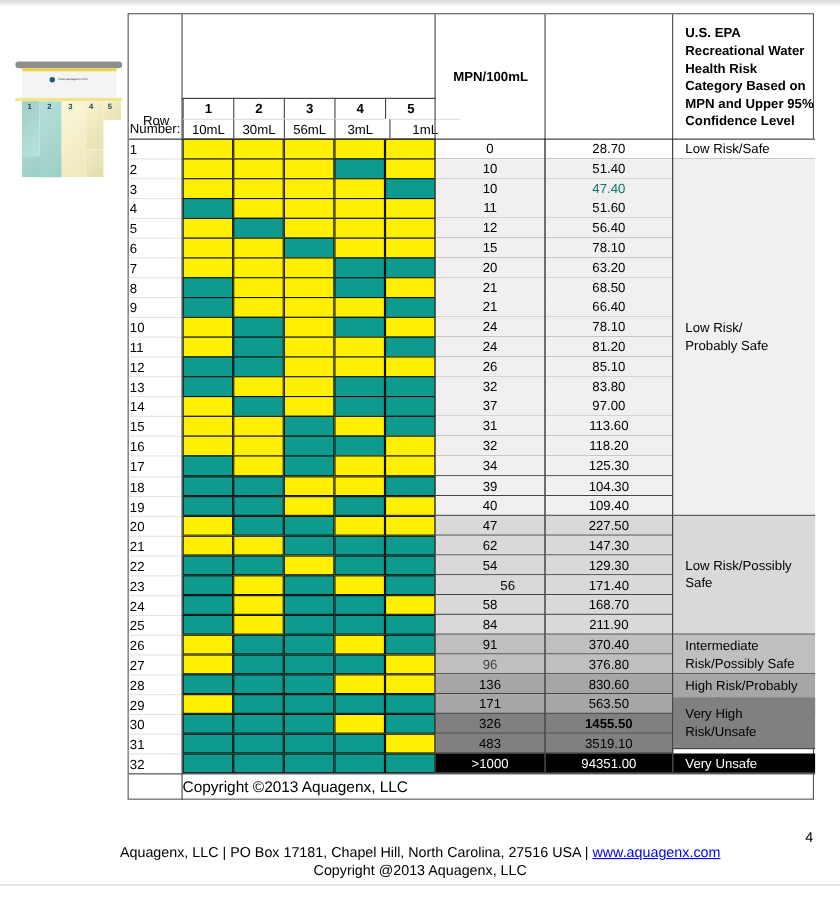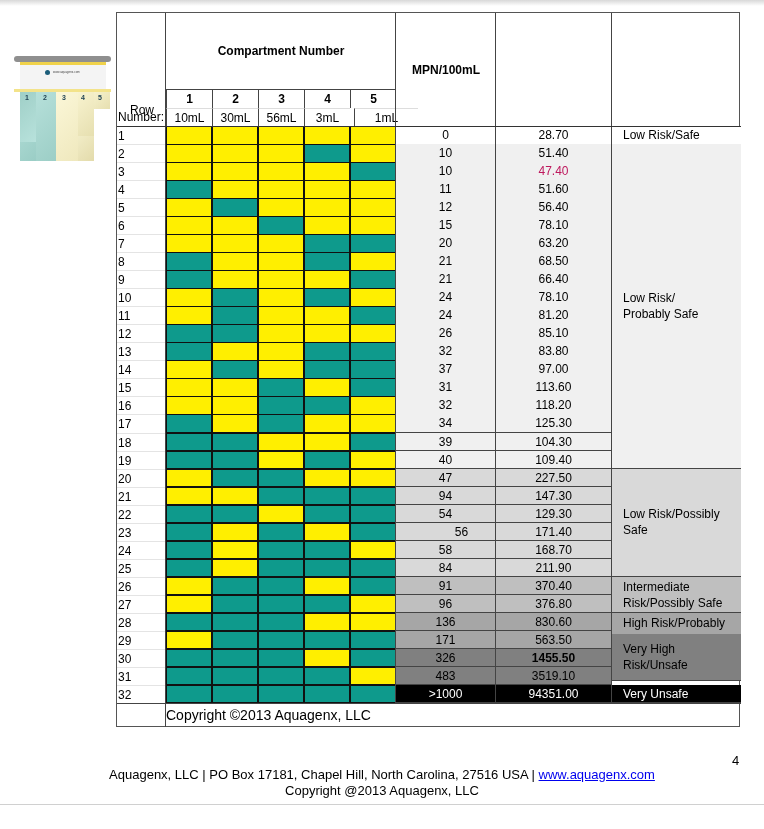--- a/index.html
+++ b/index.html
@@ -55,22 +55,24 @@
   <div class="tube" style="left:80px;width:16px;height:17px;background:linear-gradient(135deg,#f6f1cc,#e6dfb0);"></div>
   <span class="num" style="left:11px">1</span>
   <span class="num" style="left:29px">2</span>
   <span class="num" style="left:48px">3</span>
   <span class="num" style="left:67px">4</span>
   <span class="num" style="left:84px">5</span>
 </div>
 
 <div class="tbl" id="tbl">
 
-  <div class="cell hdr" style="left:49px;top:0;width:230px;height:76px;">Compartment Number</div>
   <div class="cell hdr" style="left:279px;top:0;width:100px;height:113px;">MPN/100mL</div>
+  <div class="cell hdr" style="left:495px;top:0;width:129px;height:113px;padding:0 0 0 11px;justify-content:flex-start;text-align:left;">
+    <span style="display:block;width:118px;line-height:16px;">U.S. EPA Recreational Water Health Risk Category Based on MPN and Upper 95% Confidence Level</span>
+  </div>
 
   <div class="cell rowlbl" style="left:0;top:88px;width:49px;height:19px;text-align:center;">Row</div>
   <div class="cell rowlbl" style="left:0;top:95px;width:49px;height:19px;">Number:</div>
 
   <div id="comp-headers">
       <div class="cell" style="left: 49px; top: 76px; width: 46px; height: 19px; text-align: center; font-weight: bold; font-size: 12px; line-height: 19px; border-top: 1px solid rgb(68, 68, 68); border-left: 1px solid rgb(68, 68, 68);">1</div>
       <div class="cell" style="left: 49px; top: 95px; width: 46px; height: 18px; text-align: center; font-size: 12px; line-height: 18px; border-left: 1px solid rgb(68, 68, 68); border-top: 1px solid rgb(221, 221, 221);">10mL</div>
       <div class="cell" style="left: 95px; top: 76px; width: 46px; height: 19px; text-align: center; font-weight: bold; font-size: 12px; line-height: 19px; border-top: 1px solid rgb(68, 68, 68); border-left: 1px solid rgb(68, 68, 68);">2</div>
       <div class="cell" style="left: 95px; top: 95px; width: 46px; height: 18px; text-align: center; font-size: 12px; line-height: 18px; border-left: 1px solid rgb(68, 68, 68); border-top: 1px solid rgb(221, 221, 221);">30mL</div>
       <div class="cell" style="left: 141px; top: 76px; width: 46px; height: 19px; text-align: center; font-weight: bold; font-size: 12px; line-height: 19px; border-top: 1px solid rgb(68, 68, 68); border-left: 1px solid rgb(68, 68, 68);">3</div>
@@ -97,21 +99,21 @@
       <div class="cell comp" style="left: 233px; top: 131.03px; width: 46px; height: 18.53px; background: rgb(255, 239, 0); border-left: 1px solid rgb(17, 17, 17); border-top: 1px solid rgb(17, 17, 17);"></div>
       <div class="cell val" style="left: 279px; top: 131.03px; width: 100px; height: 18.53px; line-height: 18.03px; background: rgb(240, 240, 240); color: rgb(0, 0, 0);">10</div>
       <div class="cell val" style="left: 379px; top: 131.03px; width: 116px; height: 18.53px; line-height: 18.03px; background: rgb(240, 240, 240); color: rgb(0, 0, 0);">51.40</div>
       <div class="cell rowlbl" style="left: 0px; top: 149.06px; width: 49px; height: 18.03px; line-height: 18.03px; border-top: 1px solid rgb(228, 228, 228);">3</div>
       <div class="cell comp" style="left: 49px; top: 149.06px; width: 46px; height: 18.53px; background: rgb(255, 239, 0); border-left: 1px solid rgb(17, 17, 17); border-top: 1px solid rgb(17, 17, 17);"></div>
       <div class="cell comp" style="left: 95px; top: 149.06px; width: 46px; height: 18.53px; background: rgb(255, 239, 0); border-left: 1px solid rgb(17, 17, 17); border-top: 1px solid rgb(17, 17, 17);"></div>
       <div class="cell comp" style="left: 141px; top: 149.06px; width: 46px; height: 18.53px; background: rgb(255, 239, 0); border-left: 1px solid rgb(17, 17, 17); border-top: 1px solid rgb(17, 17, 17);"></div>
       <div class="cell comp" style="left: 187px; top: 149.06px; width: 46px; height: 18.53px; background: rgb(255, 239, 0); border-left: 1px solid rgb(17, 17, 17); border-top: 1px solid rgb(17, 17, 17);"></div>
       <div class="cell comp" style="left: 233px; top: 149.06px; width: 46px; height: 18.53px; background: rgb(14, 154, 140); border-left: 1px solid rgb(17, 17, 17); border-top: 1px solid rgb(17, 17, 17);"></div>
       <div class="cell val" style="left: 279px; top: 149.06px; width: 100px; height: 18.53px; line-height: 18.03px; background: rgb(240, 240, 240); color: rgb(0, 0, 0);">10</div>
-      <div class="cell val" style="left: 379px; top: 149.06px; width: 116px; height: 18.53px; line-height: 18.03px; background: rgb(240, 240, 240); color: #be185d;">47.40</div>
+      <div class="cell val" style="left: 379px; top: 149.06px; width: 116px; height: 18.53px; line-height: 18.03px; background: rgb(240, 240, 240); color: #0f766e;">47.40</div>
       <div class="cell rowlbl" style="left: 0px; top: 167.09px; width: 49px; height: 18.03px; line-height: 18.03px; border-top: 1px solid rgb(228, 228, 228);">4</div>
       <div class="cell comp" style="left: 49px; top: 167.09px; width: 46px; height: 18.53px; background: rgb(14, 154, 140); border-left: 1px solid rgb(17, 17, 17); border-top: 1px solid rgb(17, 17, 17);"></div>
       <div class="cell comp" style="left: 95px; top: 167.09px; width: 46px; height: 18.53px; background: rgb(255, 239, 0); border-left: 1px solid rgb(17, 17, 17); border-top: 1px solid rgb(17, 17, 17);"></div>
       <div class="cell comp" style="left: 141px; top: 167.09px; width: 46px; height: 18.53px; background: rgb(255, 239, 0); border-left: 1px solid rgb(17, 17, 17); border-top: 1px solid rgb(17, 17, 17);"></div>
       <div class="cell comp" style="left: 187px; top: 167.09px; width: 46px; height: 18.53px; background: rgb(255, 239, 0); border-left: 1px solid rgb(17, 17, 17); border-top: 1px solid rgb(17, 17, 17);"></div>
       <div class="cell comp" style="left: 233px; top: 167.09px; width: 46px; height: 18.53px; background: rgb(255, 239, 0); border-left: 1px solid rgb(17, 17, 17); border-top: 1px solid rgb(17, 17, 17);"></div>
       <div class="cell val" style="left: 279px; top: 167.09px; width: 100px; height: 18.53px; line-height: 18.03px; background: rgb(240, 240, 240); color: rgb(0, 0, 0);">11</div>
       <div class="cell val" style="left: 379px; top: 167.09px; width: 116px; height: 18.53px; line-height: 18.03px; background: rgb(240, 240, 240); color: rgb(0, 0, 0);">51.60</div>
       <div class="cell rowlbl" style="left: 0px; top: 185.12px; width: 49px; height: 18.03px; line-height: 18.03px; border-top: 1px solid rgb(228, 228, 228);">5</div>
       <div class="cell comp" style="left: 49px; top: 185.12px; width: 46px; height: 18.53px; background: rgb(255, 239, 0); border-left: 1px solid rgb(17, 17, 17); border-top: 1px solid rgb(17, 17, 17);"></div>
@@ -240,21 +242,21 @@
       <div class="cell comp" style="left: 187px; top: 455.57px; width: 46px; height: 18.53px; background: rgb(255, 239, 0); border-left: 1px solid rgb(17, 17, 17); border-top: 1px solid rgb(17, 17, 17);"></div>
       <div class="cell comp" style="left: 233px; top: 455.57px; width: 46px; height: 18.53px; background: rgb(255, 239, 0); border-left: 1px solid rgb(17, 17, 17); border-top: 1px solid rgb(17, 17, 17);"></div>
       <div class="cell val" style="left: 279px; top: 455.57px; width: 100px; height: 18.53px; line-height: 18.03px; background: rgb(217, 217, 217); color: rgb(0, 0, 0);">47</div>
       <div class="cell val" style="left: 379px; top: 455.57px; width: 116px; height: 18.53px; line-height: 18.03px; background: rgb(217, 217, 217); color: rgb(0, 0, 0);">227.50</div>
       <div class="cell rowlbl" style="left: 0px; top: 473.6px; width: 49px; height: 18.03px; line-height: 18.03px; border-top: 1px solid rgb(228, 228, 228);">21</div>
       <div class="cell comp" style="left: 49px; top: 473.6px; width: 46px; height: 18.53px; background: rgb(255, 239, 0); border-left: 1px solid rgb(17, 17, 17); border-top: 1px solid rgb(17, 17, 17);"></div>
       <div class="cell comp" style="left: 95px; top: 473.6px; width: 46px; height: 18.53px; background: rgb(255, 239, 0); border-left: 1px solid rgb(17, 17, 17); border-top: 1px solid rgb(17, 17, 17);"></div>
       <div class="cell comp" style="left: 141px; top: 473.6px; width: 46px; height: 18.53px; background: rgb(14, 154, 140); border-left: 1px solid rgb(17, 17, 17); border-top: 1px solid rgb(17, 17, 17);"></div>
       <div class="cell comp" style="left: 187px; top: 473.6px; width: 46px; height: 18.53px; background: rgb(14, 154, 140); border-left: 1px solid rgb(17, 17, 17); border-top: 1px solid rgb(17, 17, 17);"></div>
       <div class="cell comp" style="left: 233px; top: 473.6px; width: 46px; height: 18.53px; background: rgb(14, 154, 140); border-left: 1px solid rgb(17, 17, 17); border-top: 1px solid rgb(17, 17, 17);"></div>
-      <div class="cell val" style="left: 279px; top: 473.6px; width: 100px; height: 18.53px; line-height: 18.03px; background: rgb(217, 217, 217); color: rgb(0, 0, 0);">94</div>
+      <div class="cell val" style="left: 279px; top: 473.6px; width: 100px; height: 18.53px; line-height: 18.03px; background: rgb(217, 217, 217); color: rgb(0, 0, 0);">62</div>
       <div class="cell val" style="left: 379px; top: 473.6px; width: 116px; height: 18.53px; line-height: 18.03px; background: rgb(217, 217, 217); color: rgb(0, 0, 0);">147.30</div>
       <div class="cell rowlbl" style="left: 0px; top: 491.63px; width: 49px; height: 18.03px; line-height: 18.03px; border-top: 1px solid rgb(228, 228, 228);">22</div>
       <div class="cell comp" style="left: 49px; top: 491.63px; width: 46px; height: 18.53px; background: rgb(14, 154, 140); border-left: 1px solid rgb(17, 17, 17); border-top: 1px solid rgb(17, 17, 17);"></div>
       <div class="cell comp" style="left: 95px; top: 491.63px; width: 46px; height: 18.53px; background: rgb(14, 154, 140); border-left: 1px solid rgb(17, 17, 17); border-top: 1px solid rgb(17, 17, 17);"></div>
       <div class="cell comp" style="left: 141px; top: 491.63px; width: 46px; height: 18.53px; background: rgb(255, 239, 0); border-left: 1px solid rgb(17, 17, 17); border-top: 1px solid rgb(17, 17, 17);"></div>
       <div class="cell comp" style="left: 187px; top: 491.63px; width: 46px; height: 18.53px; background: rgb(14, 154, 140); border-left: 1px solid rgb(17, 17, 17); border-top: 1px solid rgb(17, 17, 17);"></div>
       <div class="cell comp" style="left: 233px; top: 491.63px; width: 46px; height: 18.53px; background: rgb(14, 154, 140); border-left: 1px solid rgb(17, 17, 17); border-top: 1px solid rgb(17, 17, 17);"></div>
       <div class="cell val" style="left: 279px; top: 491.63px; width: 100px; height: 18.53px; line-height: 18.03px; background: rgb(217, 217, 217); color: rgb(0, 0, 0);">54</div>
       <div class="cell val" style="left: 379px; top: 491.63px; width: 116px; height: 18.53px; line-height: 18.03px; background: rgb(217, 217, 217); color: rgb(0, 0, 0);">129.30</div>
       <div class="cell rowlbl" style="left: 0px; top: 509.66px; width: 49px; height: 18.03px; line-height: 18.03px; border-top: 1px solid rgb(228, 228, 228);">23</div>
@@ -288,21 +290,21 @@
       <div class="cell comp" style="left: 187px; top: 563.75px; width: 46px; height: 18.53px; background: rgb(255, 239, 0); border-left: 1px solid rgb(17, 17, 17); border-top: 1px solid rgb(17, 17, 17);"></div>
       <div class="cell comp" style="left: 233px; top: 563.75px; width: 46px; height: 18.53px; background: rgb(14, 154, 140); border-left: 1px solid rgb(17, 17, 17); border-top: 1px solid rgb(17, 17, 17);"></div>
       <div class="cell val" style="left: 279px; top: 563.75px; width: 100px; height: 18.53px; line-height: 18.03px; background: rgb(191, 191, 191); color: rgb(0, 0, 0);">91</div>
       <div class="cell val" style="left: 379px; top: 563.75px; width: 116px; height: 18.53px; line-height: 18.03px; background: rgb(191, 191, 191); color: rgb(0, 0, 0);">370.40</div>
       <div class="cell rowlbl" style="left: 0px; top: 581.78px; width: 49px; height: 18.03px; line-height: 18.03px; border-top: 1px solid rgb(228, 228, 228);">27</div>
       <div class="cell comp" style="left: 49px; top: 581.78px; width: 46px; height: 18.53px; background: rgb(255, 239, 0); border-left: 1px solid rgb(17, 17, 17); border-top: 1px solid rgb(17, 17, 17);"></div>
       <div class="cell comp" style="left: 95px; top: 581.78px; width: 46px; height: 18.53px; background: rgb(14, 154, 140); border-left: 1px solid rgb(17, 17, 17); border-top: 1px solid rgb(17, 17, 17);"></div>
       <div class="cell comp" style="left: 141px; top: 581.78px; width: 46px; height: 18.53px; background: rgb(14, 154, 140); border-left: 1px solid rgb(17, 17, 17); border-top: 1px solid rgb(17, 17, 17);"></div>
       <div class="cell comp" style="left: 187px; top: 581.78px; width: 46px; height: 18.53px; background: rgb(14, 154, 140); border-left: 1px solid rgb(17, 17, 17); border-top: 1px solid rgb(17, 17, 17);"></div>
       <div class="cell comp" style="left: 233px; top: 581.78px; width: 46px; height: 18.53px; background: rgb(255, 239, 0); border-left: 1px solid rgb(17, 17, 17); border-top: 1px solid rgb(17, 17, 17);"></div>
-      <div class="cell val" style="left: 279px; top: 581.78px; width: 100px; height: 18.53px; line-height: 18.03px; background: rgb(191, 191, 191); color: #000000;">96</div>
+      <div class="cell val" style="left: 279px; top: 581.78px; width: 100px; height: 18.53px; line-height: 18.03px; background: rgb(191, 191, 191); color: #404040;">96</div>
       <div class="cell val" style="left: 379px; top: 581.78px; width: 116px; height: 18.53px; line-height: 18.03px; background: rgb(191, 191, 191); color: rgb(0, 0, 0);">376.80</div>
       <div class="cell rowlbl" style="left: 0px; top: 599.81px; width: 49px; height: 18.03px; line-height: 18.03px; border-top: 1px solid rgb(228, 228, 228);">28</div>
       <div class="cell comp" style="left: 49px; top: 599.81px; width: 46px; height: 18.53px; background: rgb(14, 154, 140); border-left: 1px solid rgb(17, 17, 17); border-top: 1px solid rgb(17, 17, 17);"></div>
       <div class="cell comp" style="left: 95px; top: 599.81px; width: 46px; height: 18.53px; background: rgb(14, 154, 140); border-left: 1px solid rgb(17, 17, 17); border-top: 1px solid rgb(17, 17, 17);"></div>
       <div class="cell comp" style="left: 141px; top: 599.81px; width: 46px; height: 18.53px; background: rgb(14, 154, 140); border-left: 1px solid rgb(17, 17, 17); border-top: 1px solid rgb(17, 17, 17);"></div>
       <div class="cell comp" style="left: 187px; top: 599.81px; width: 46px; height: 18.53px; background: rgb(255, 239, 0); border-left: 1px solid rgb(17, 17, 17); border-top: 1px solid rgb(17, 17, 17);"></div>
       <div class="cell comp" style="left: 233px; top: 599.81px; width: 46px; height: 18.53px; background: rgb(255, 239, 0); border-left: 1px solid rgb(17, 17, 17); border-top: 1px solid rgb(17, 17, 17);"></div>
       <div class="cell val" style="left: 279px; top: 599.81px; width: 100px; height: 18.53px; line-height: 18.03px; background: rgb(166, 166, 166); color: rgb(0, 0, 0);">136</div>
       <div class="cell val" style="left: 379px; top: 599.81px; width: 116px; height: 18.53px; line-height: 18.03px; background: rgb(166, 166, 166); color: rgb(0, 0, 0);">830.60</div>
       <div class="cell rowlbl" style="left: 0px; top: 617.84px; width: 49px; height: 18.03px; line-height: 18.03px; border-top: 1px solid rgb(228, 228, 228);">29</div>

